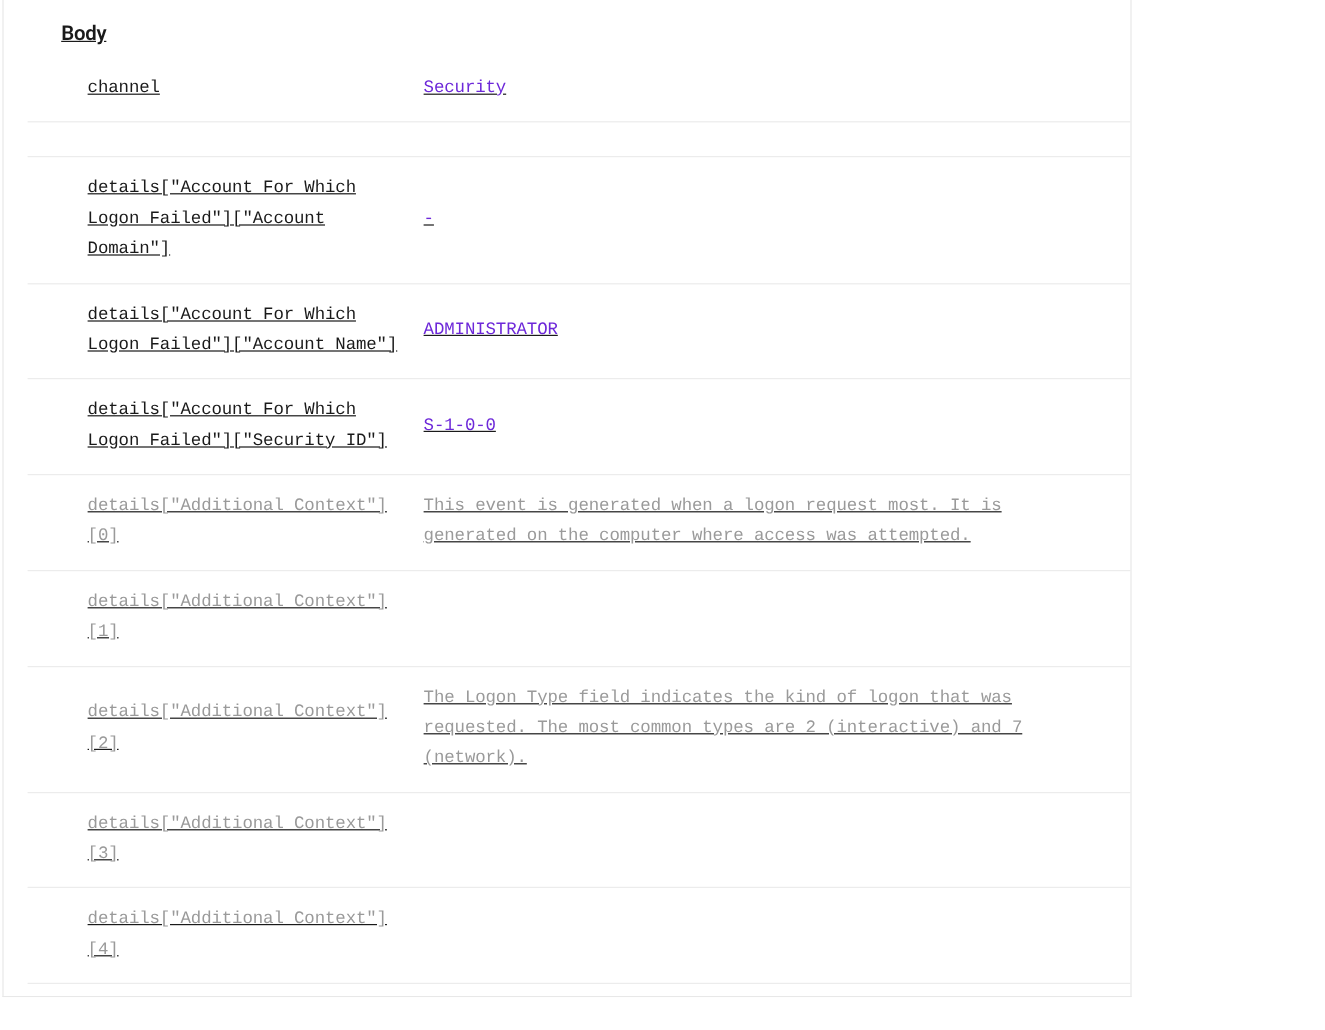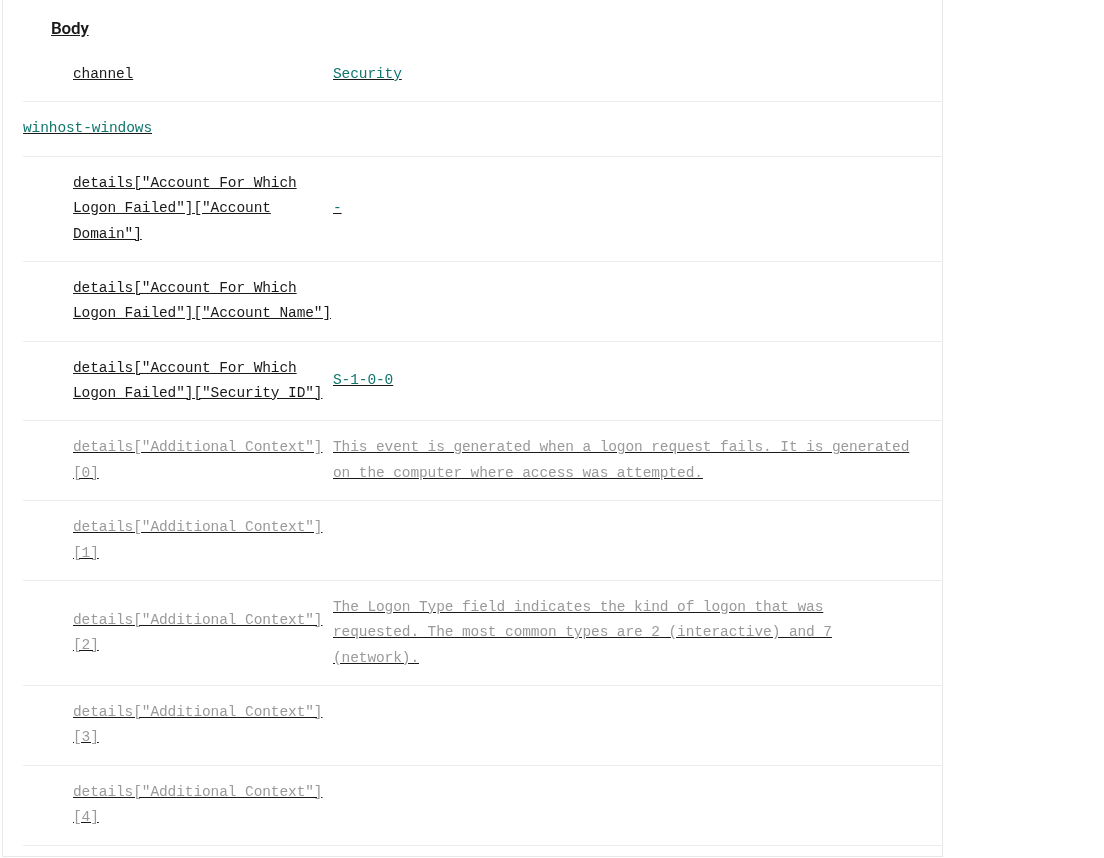--- a/index.html
+++ b/index.html
@@ -30,73 +30,74 @@
     }
     .kv-table {
       width: calc(100% - 20px);
       margin: 6px 0 0 20px;
     }
     .kv-row {
       display: flex;
       align-items: center;
       border-bottom: 1px solid #ececec;
       padding: 14px 0;
+      gap: 20px;
     }
     .kv-key {
       width: 310px;
       min-width: 310px;
       padding-left: 50px;
       font-family: ui-monospace, SFMono-Regular, "SF Mono", Menlo, Consolas, "Liberation Mono", monospace;
       font-size: 14.5px;
       color: #1a1a1a;
       line-height: 1.75;
       word-break: break-word;
       letter-spacing: -0.1px;
     }
     .kv-val {
       flex: 1 1 auto;
       font-family: ui-monospace, SFMono-Regular, "SF Mono", Menlo, Consolas, "Liberation Mono", monospace;
       font-size: 14.5px;
-      color: #0f766e;
+      color: #6d28d9;
       line-height: 1.75;
       padding-right: 30px;
       letter-spacing: -0.1px;
     }
     .kv-row.muted .kv-key,
     .kv-row.muted .kv-val {
       color: #9a9a9a;
     }
   </style>
 </head>
 <body>
 
 <div class="panel">
   <div class="section-title">Body</div>
   <div class="kv-table">
       <div class="kv-row">
         <div class="kv-key">channel</div>
         <div class="kv-val">Security</div>
       </div>
       <div class="kv-row">
-        <div class="kv-val">winhost-windows</div>
       </div>
       <div class="kv-row">
         <div class="kv-key">details["Account For Which Logon Failed"]["Account Domain"]</div>
         <div class="kv-val">-</div>
       </div>
       <div class="kv-row">
         <div class="kv-key">details["Account For Which Logon Failed"]["Account Name"]</div>
+        <div class="kv-val">ADMINISTRATOR</div>
       </div>
       <div class="kv-row">
         <div class="kv-key">details["Account For Which Logon Failed"]["Security ID"]</div>
         <div class="kv-val">S-1-0-0</div>
       </div>
       <div class="kv-row muted">
         <div class="kv-key">details["Additional Context"][0]</div>
-        <div class="kv-val">This event is generated when a logon request fails. It is generated on the computer where access was attempted.</div>
+        <div class="kv-val">This event is generated when a logon request most. It is generated on the computer where access was attempted.</div>
       </div>
       <div class="kv-row muted">
         <div class="kv-key">details["Additional Context"][1]</div>
       </div>
       <div class="kv-row muted">
         <div class="kv-key">details["Additional Context"][2]</div>
         <div class="kv-val">The Logon Type field indicates the kind of logon that was requested. The most common types are 2 (interactive) and 7 (network).</div>
       </div>
       <div class="kv-row muted">
         <div class="kv-key">details["Additional Context"][3]</div>

